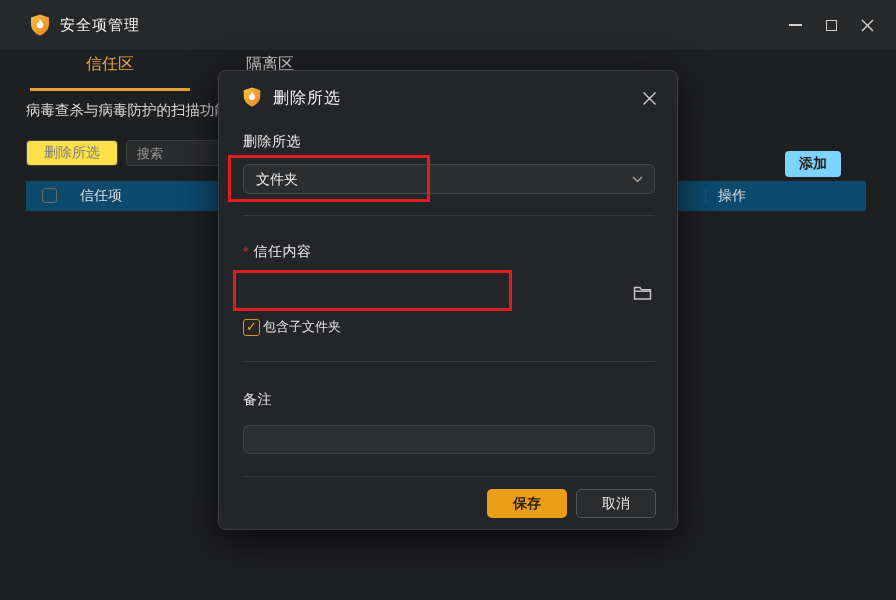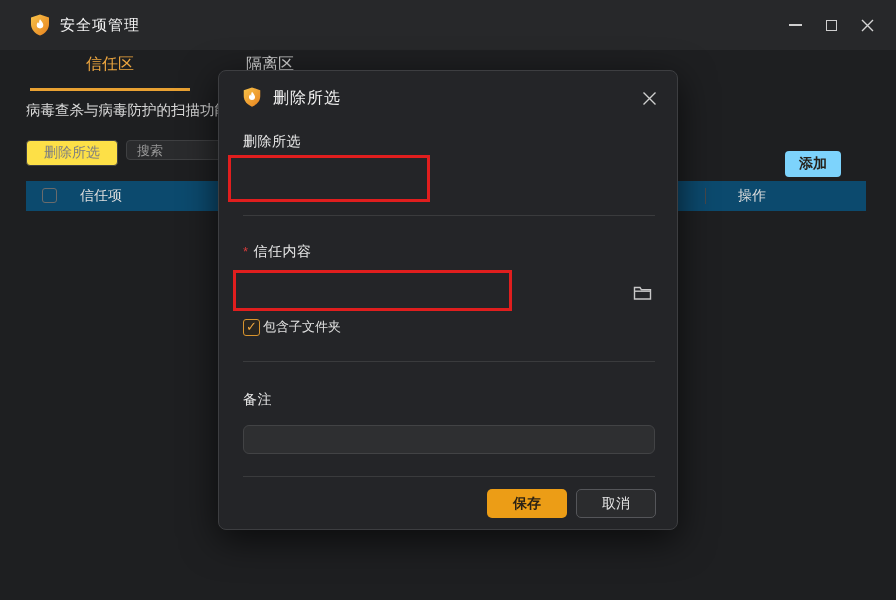--- a/index.html
+++ b/index.html
@@ -18,30 +18,30 @@
   .maxbox { display:block; width:11px; height:11px; border:1.5px solid #cfcfcf; }
   
   .tabs { position:absolute; left:30px; top:52px; display:flex; }
   .tab { width:160px; text-align:center; font-size:16px; padding:2px 0 13px; color:#cfcfcf; cursor:pointer; border-bottom:3px solid transparent; }
   .tab.active { color:#eca53f; border-bottom-color:#e9a132; }
   
   .desc { position:absolute; left:26px; top:101px; font-size:14.5px; color:#d8d8d8; white-space:nowrap; }
   .btn { border:none; border-radius:4px; font-size:14px; cursor:pointer; font-family:inherit; }
   .btn-ghost { position:absolute; left:26px; top:140px; width:92px; height:26px;
     background:#fde047; border:1px solid #3f4042; color:#7f7f7f;text-align:center; }
-  .search { position:absolute; left:126px; top:140px; width:118px; height:20px;
+  .search { position:absolute; left:126px; top:140px; width:118px; height:26px;
     background:#2a2b2d; border:1px solid #3f4042; border-radius:4px; color:#ddd;
     font-size:13px; padding:0 10px; font-family:inherit; outline:none; }
   .search::placeholder { color:#9a9a9a; }
   .btn-add { position:absolute; left:785px; top:151px; width:56px; height:26px; background:#7dd3fc; color:#26211a; font-weight:bold; }
   .thead { position:absolute; left:26px; top:181px; width:840px; height:30px; background:#0c4a6e; }
   .thead .cb { position:absolute; left:16px; top:7px; width:15px; height:15px; border:1px solid #6b6b6b; border-radius:3px; background:transparent; cursor:pointer; }
   .thead .col { position:absolute; top:6px; font-size:14px; color:#dedede; }
   .col-trust { left:54px; }
-  .col-op { left:712px; }
+  .col-op { left:692px; }
   .thead .vdiv { position:absolute; left:679px; top:7px; width:1px; height:16px; background:#47484a; }
   
   .modal { position:absolute; left:218px; top:70px; width:460px; height:460px; z-index:10;
     background:#242528; border:1px solid #3d3e41; border-radius:8px;
     box-shadow:0 10px 36px rgba(0,0,0,.65); }
   .m-icon { position:absolute; left:22px; top:15px; width:22px; height:22px; }
   .m-title { position:absolute; left:54px; top:17px; font-size:16px; color:#f2f2f2; letter-spacing:1px; }
   .m-close { position:absolute; left:414px; top:11px; width:32px; height:32px; display:flex; align-items:center; justify-content:center; cursor:pointer; }
   .m-label { position:absolute; left:24px; font-size:14px; color:#e8e8e8; letter-spacing:.5px; }
   .req { color:#d43b3b; margin-right:5px; font-size:13px; }
@@ -131,20 +131,26 @@
     </svg>
   </span>
   <span class="m-title">删除所选</span>
   <span class="m-close">
     <svg width="15" height="15" viewBox="0 0 15 15">
         <path d="M1.5 1.5 L13.5 13.5 M13.5 1.5 L1.5 13.5" stroke="#cfcfcf" stroke-width="1.4"></path>
       </svg>
   </span>
 
   <span class="m-label" style="top:62px">删除所选</span>
+  <div class="field select">
+    <span class="select-value">文件夹</span>
+    <svg class="chev" width="11" height="7" viewBox="0 0 11 7">
+        <path d="M1 1 L5.5 5.5 L10 1" fill="none" stroke="#a0a0a0" stroke-width="1.5"></path>
+      </svg>
+  </div>
 
   <span class="hdiv d1"></span>
 
   <span class="m-label" style="top:172px"><i class="req" style="font-style:normal">*</i><span>信任内容</span></span>
   <span class="folder-btn">
     <svg width="19" height="17" viewBox="0 0 19 17" fill="none" stroke="#c8c8c8" stroke-width="1.4">
       <path d="M1.5 3.5 h5.5 l1.5 2.3 h9 v9.2 h-16 z"></path>
       <path d="M1.5 7.2 h16"></path>
     </svg>
   </span>

